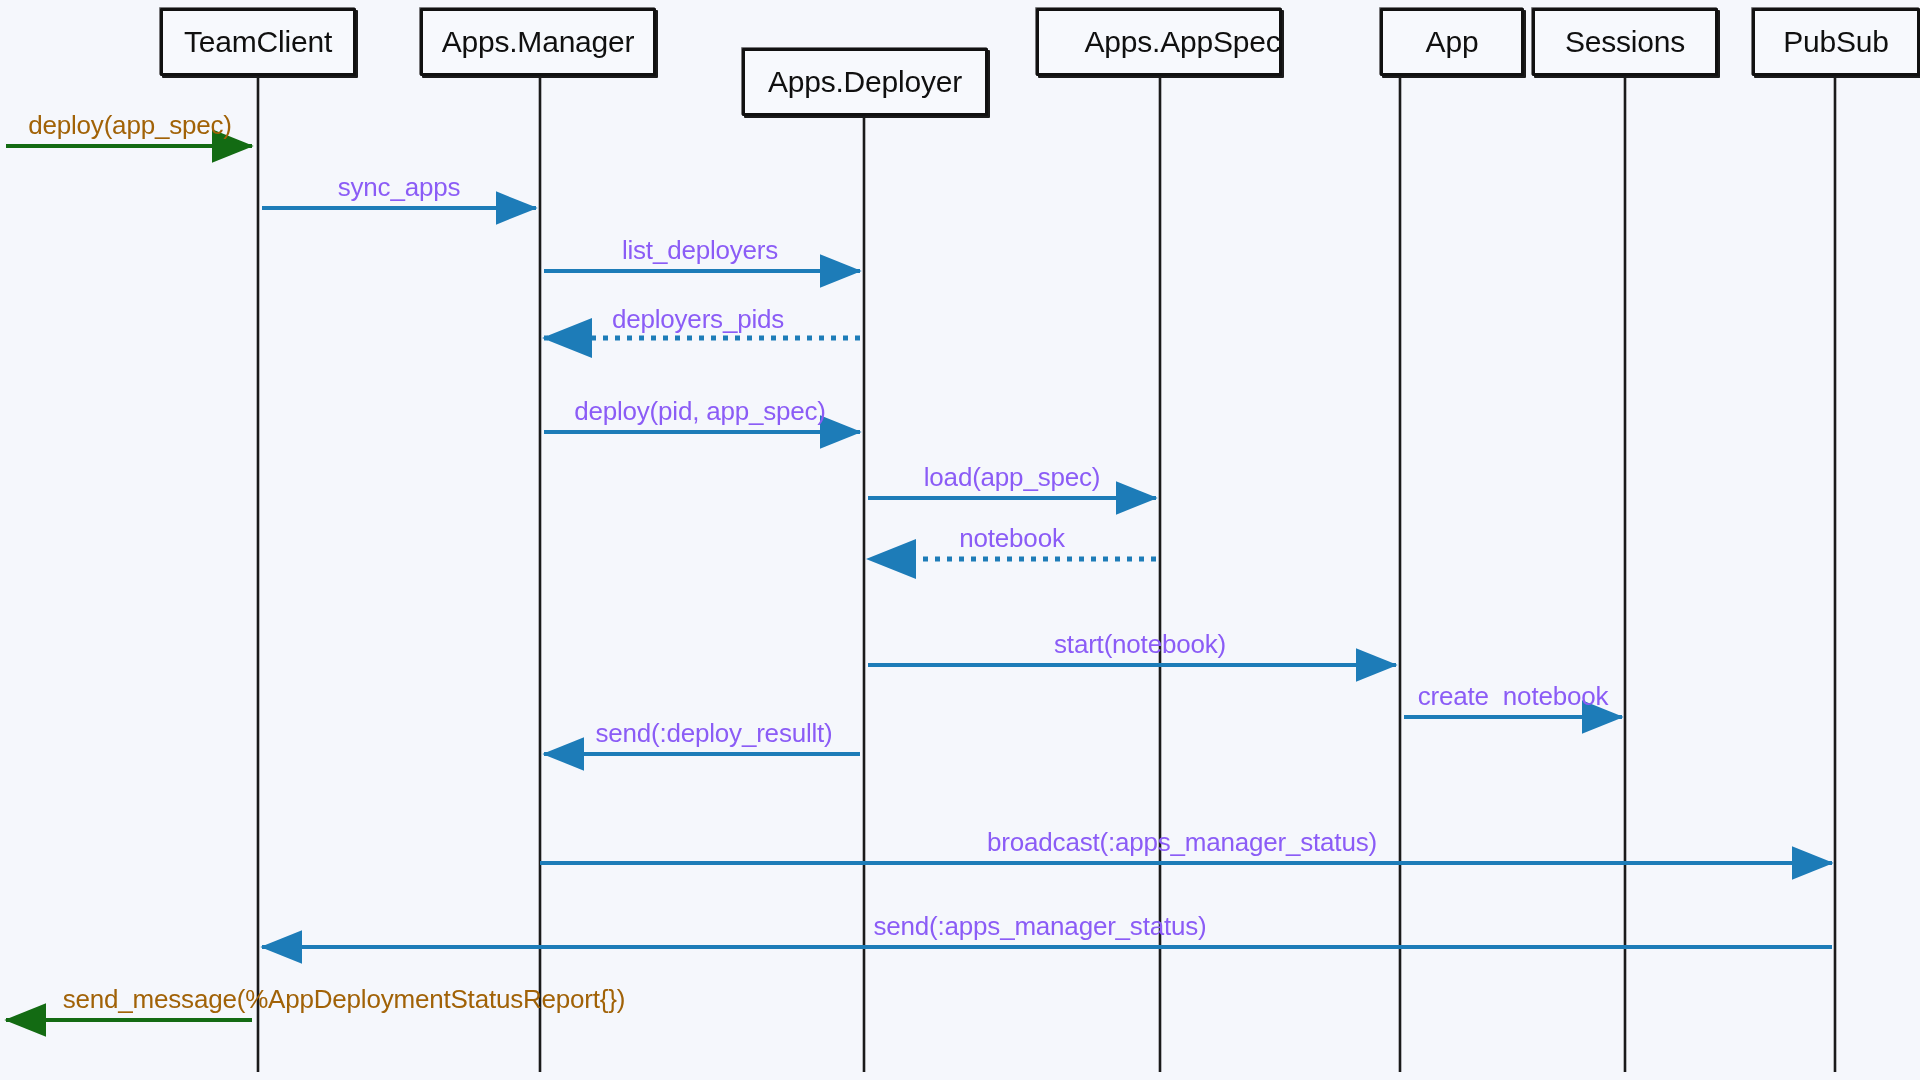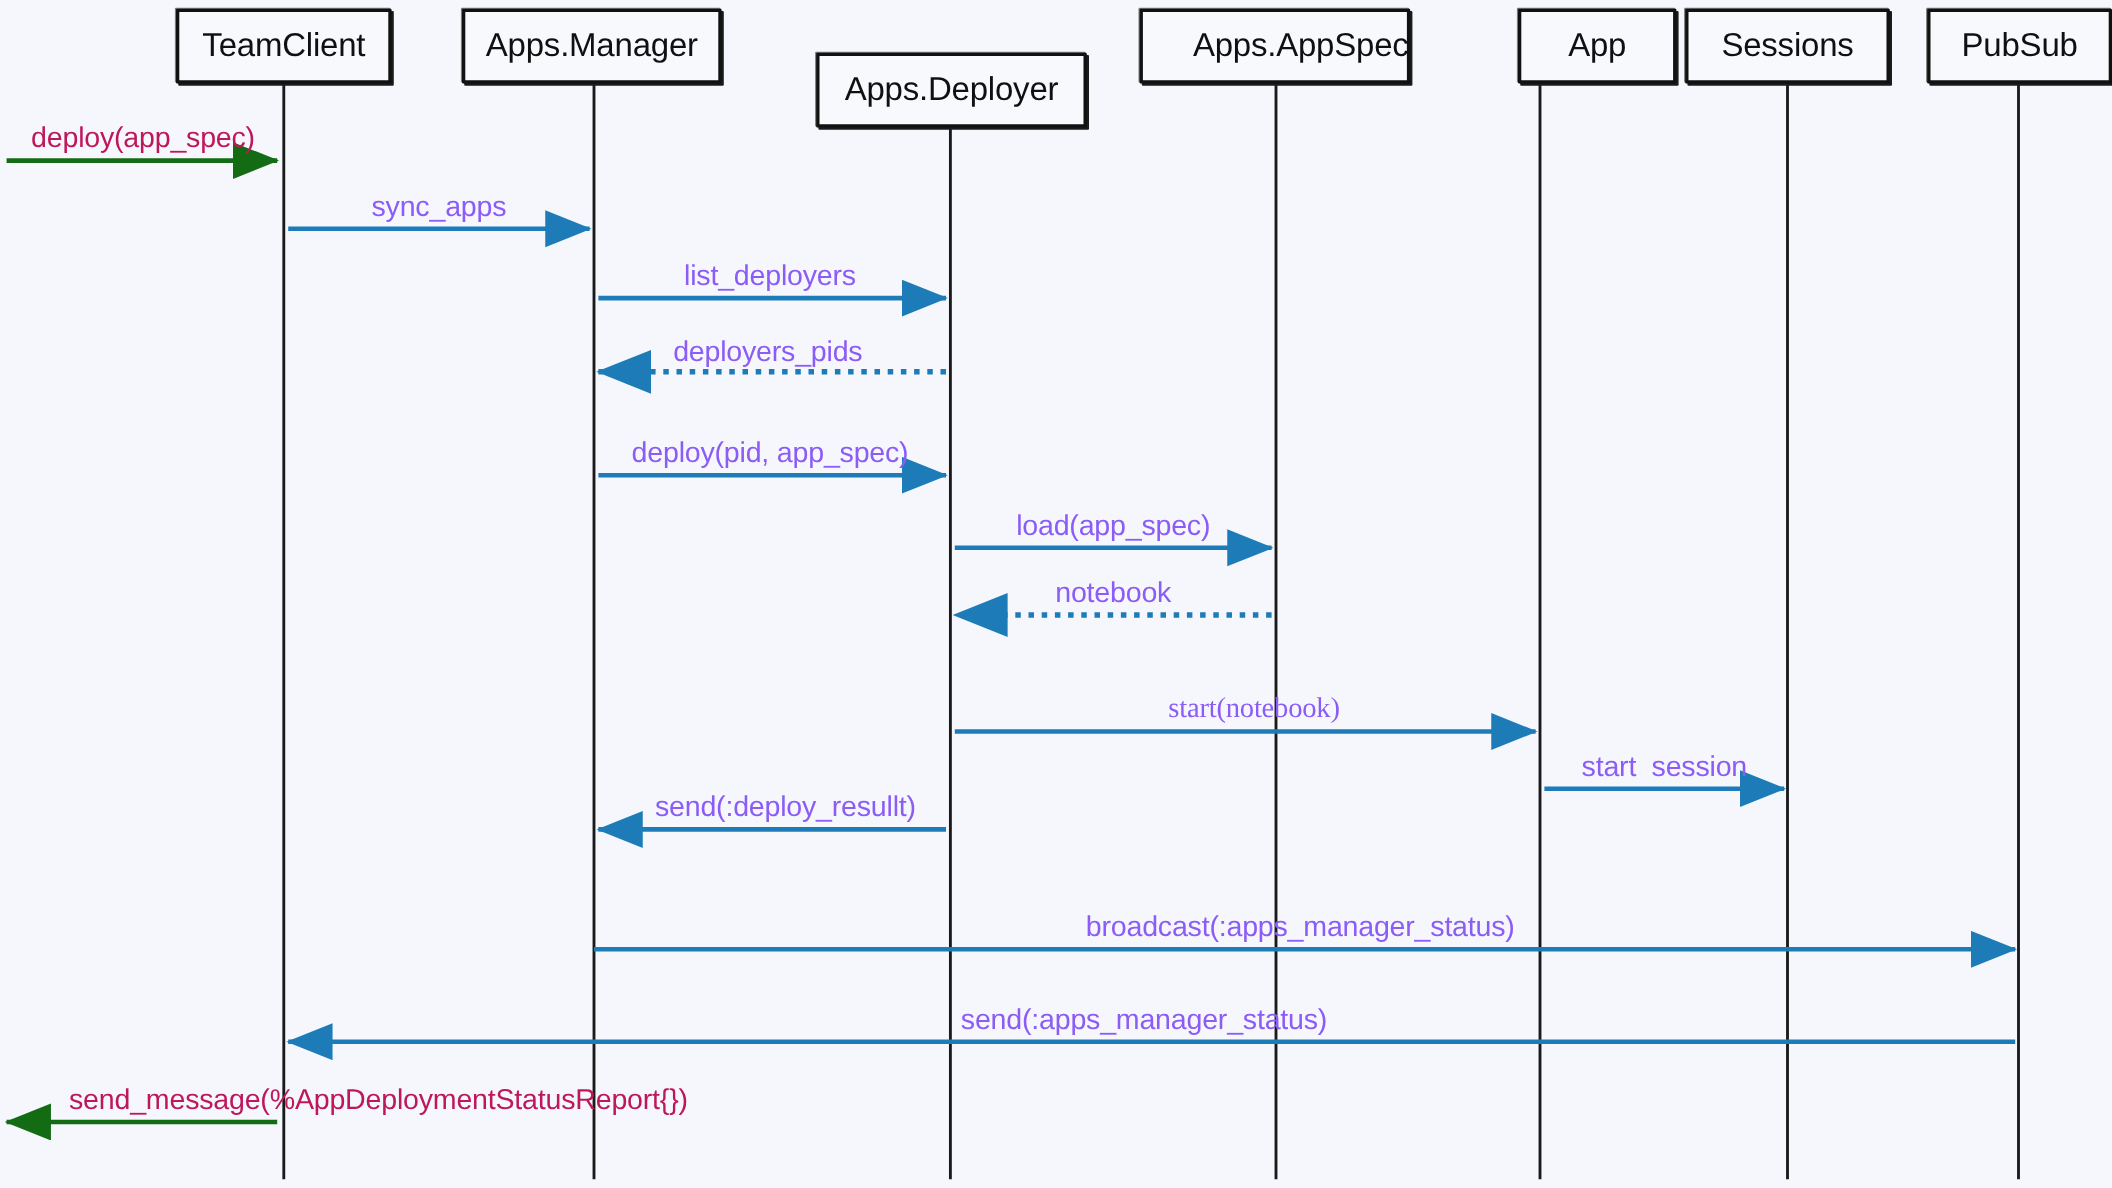--- a/index.html
+++ b/index.html
@@ -42,21 +42,21 @@
   }
   .msg-label {
     position: absolute;
     font-size: 26px;
     white-space: pre;
     color: #8b5cf6;
     letter-spacing: -0.2px;
     transform: translateX(-50%);
   }
   .msg-label.green {
-    color: #be185d;
+    color: #a16207;
   }
 </style>
 </head>
 <body>
 
 <div id="diagram">
   <svg id="diagram-svg" width="1920" height="1080">
     <defs>
       <marker id="arrow-blue" markerWidth="12" markerHeight="12" refX="9.6" refY="4" orient="auto" markerUnits="strokeWidth">
         <path d="M0,0 L10,4 L0,8 z" fill="#1d7cb8"></path>
@@ -117,20 +117,20 @@
       </div>
     </div>
   <div id="labels">
       <div class="msg-label green" style="left: 130px; top: 110px;">deploy(app_spec)</div>
       <div class="msg-label" style="left: 399px; top: 172px;">sync_apps</div>
       <div class="msg-label" style="left: 700px; top: 235px;">list_deployers</div>
       <div class="msg-label" style="left: 698px; top: 304px;">deployers_pids</div>
       <div class="msg-label" style="left: 700px; top: 396px;">deploy(pid, app_spec)</div>
       <div class="msg-label" style="left: 1012px; top: 462px;">load(app_spec)</div>
       <div class="msg-label" style="left: 1012px; top: 523px;">notebook</div>
-      <div class="msg-label" style="left: 1140px; top: 629px; font-family: Liberation Serif, serif;">start(notebook)</div>
-      <div class="msg-label" style="left: 1513px; top: 681px;">start  session</div>
+      <div class="msg-label" style="left: 1140px; top: 629px;">start(notebook)</div>
+      <div class="msg-label" style="left: 1513px; top: 681px;">create  notebook</div>
       <div class="msg-label" style="left: 714px; top: 718px;">send(:deploy_resullt)</div>
       <div class="msg-label" style="left: 1182px; top: 827px;">broadcast(:apps_manager_status)</div>
       <div class="msg-label" style="left: 1040px; top: 911px;">send(:apps_manager_status)</div>
       <div class="msg-label green" style="left: 344px; top: 984px;">send_message(%AppDeploymentStatusReport{})</div>
     </div>
 </div>
 
 </body></html>

